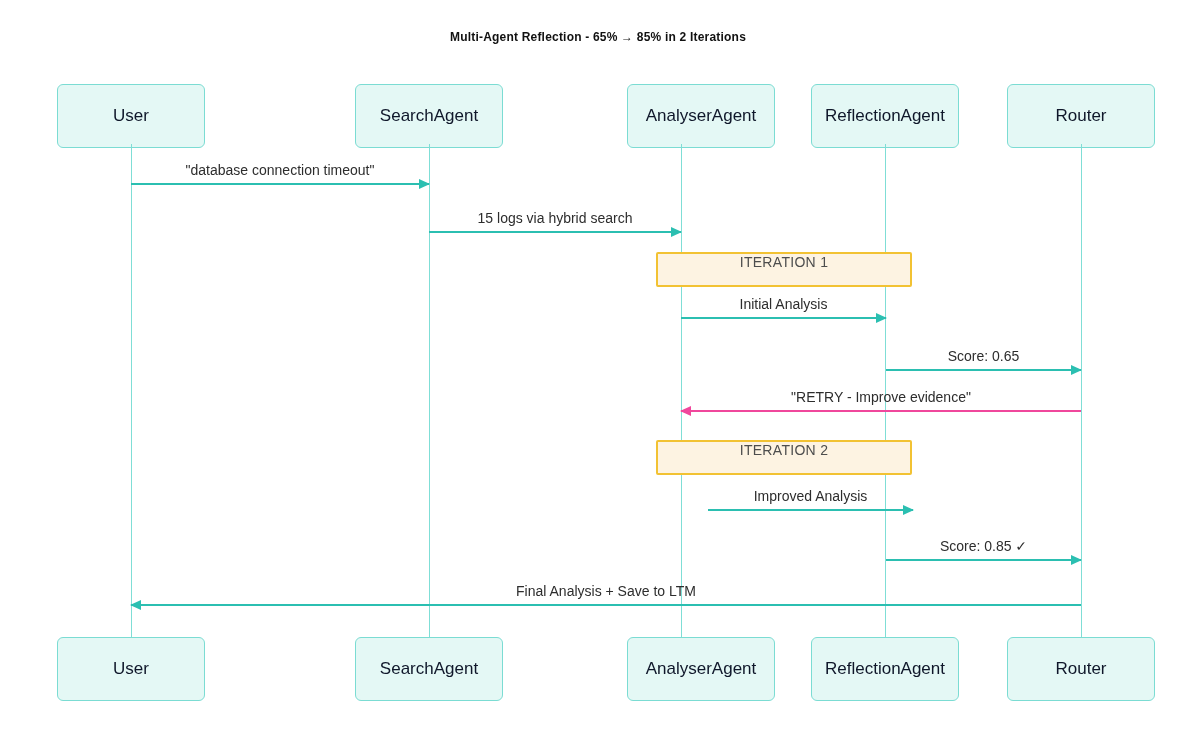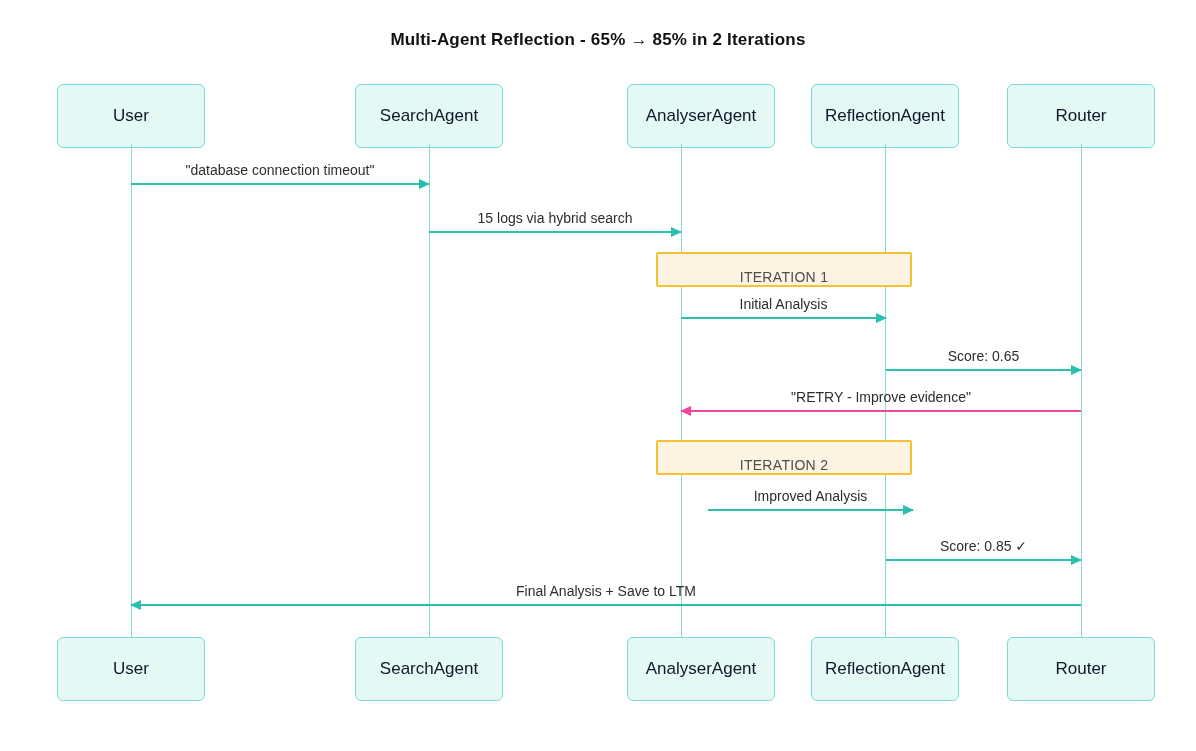--- a/index.html
+++ b/index.html
@@ -18,21 +18,21 @@
     width: 1196px;
     height: 751px;
     background: #ffffff;
     font-family: "Liberation Sans", sans-serif;
     overflow: hidden;
   }
   .title {
     position: absolute;
     top: 30px; left: 0; width: 100%;
     text-align: center;
-    font-size: 17px;
+    font-size: 12px;
     font-weight: 700;
     color: #111111;
     letter-spacing: 0.2px;
   }
   .actor {
     position: absolute;
     width: 148px;
     height: 64px;
     box-sizing: border-box;
     background: var(--actor-fill);
@@ -105,21 +105,21 @@
   .note {
     position: absolute;
     left: 656px;
     width: 256px;
     height: 35px;
     box-sizing: border-box;
     background: var(--note-fill);
     border: 2px solid var(--note-border);
     border-radius: 2px;
     display: flex;
-    align-items: flex-end;
+    align-items: flex-start;
     justify-content: center;
     font-size: 14px;
     color: #4d4d4d;
     letter-spacing: 0.3px;
   }
 
   
   .m1  { left: 131px; width: 298px; top: 161px; }
   .m2  { left: 429px; width: 252px; top: 209px; }
   .m3  { left: 681px; width: 205px; top: 295px; }

